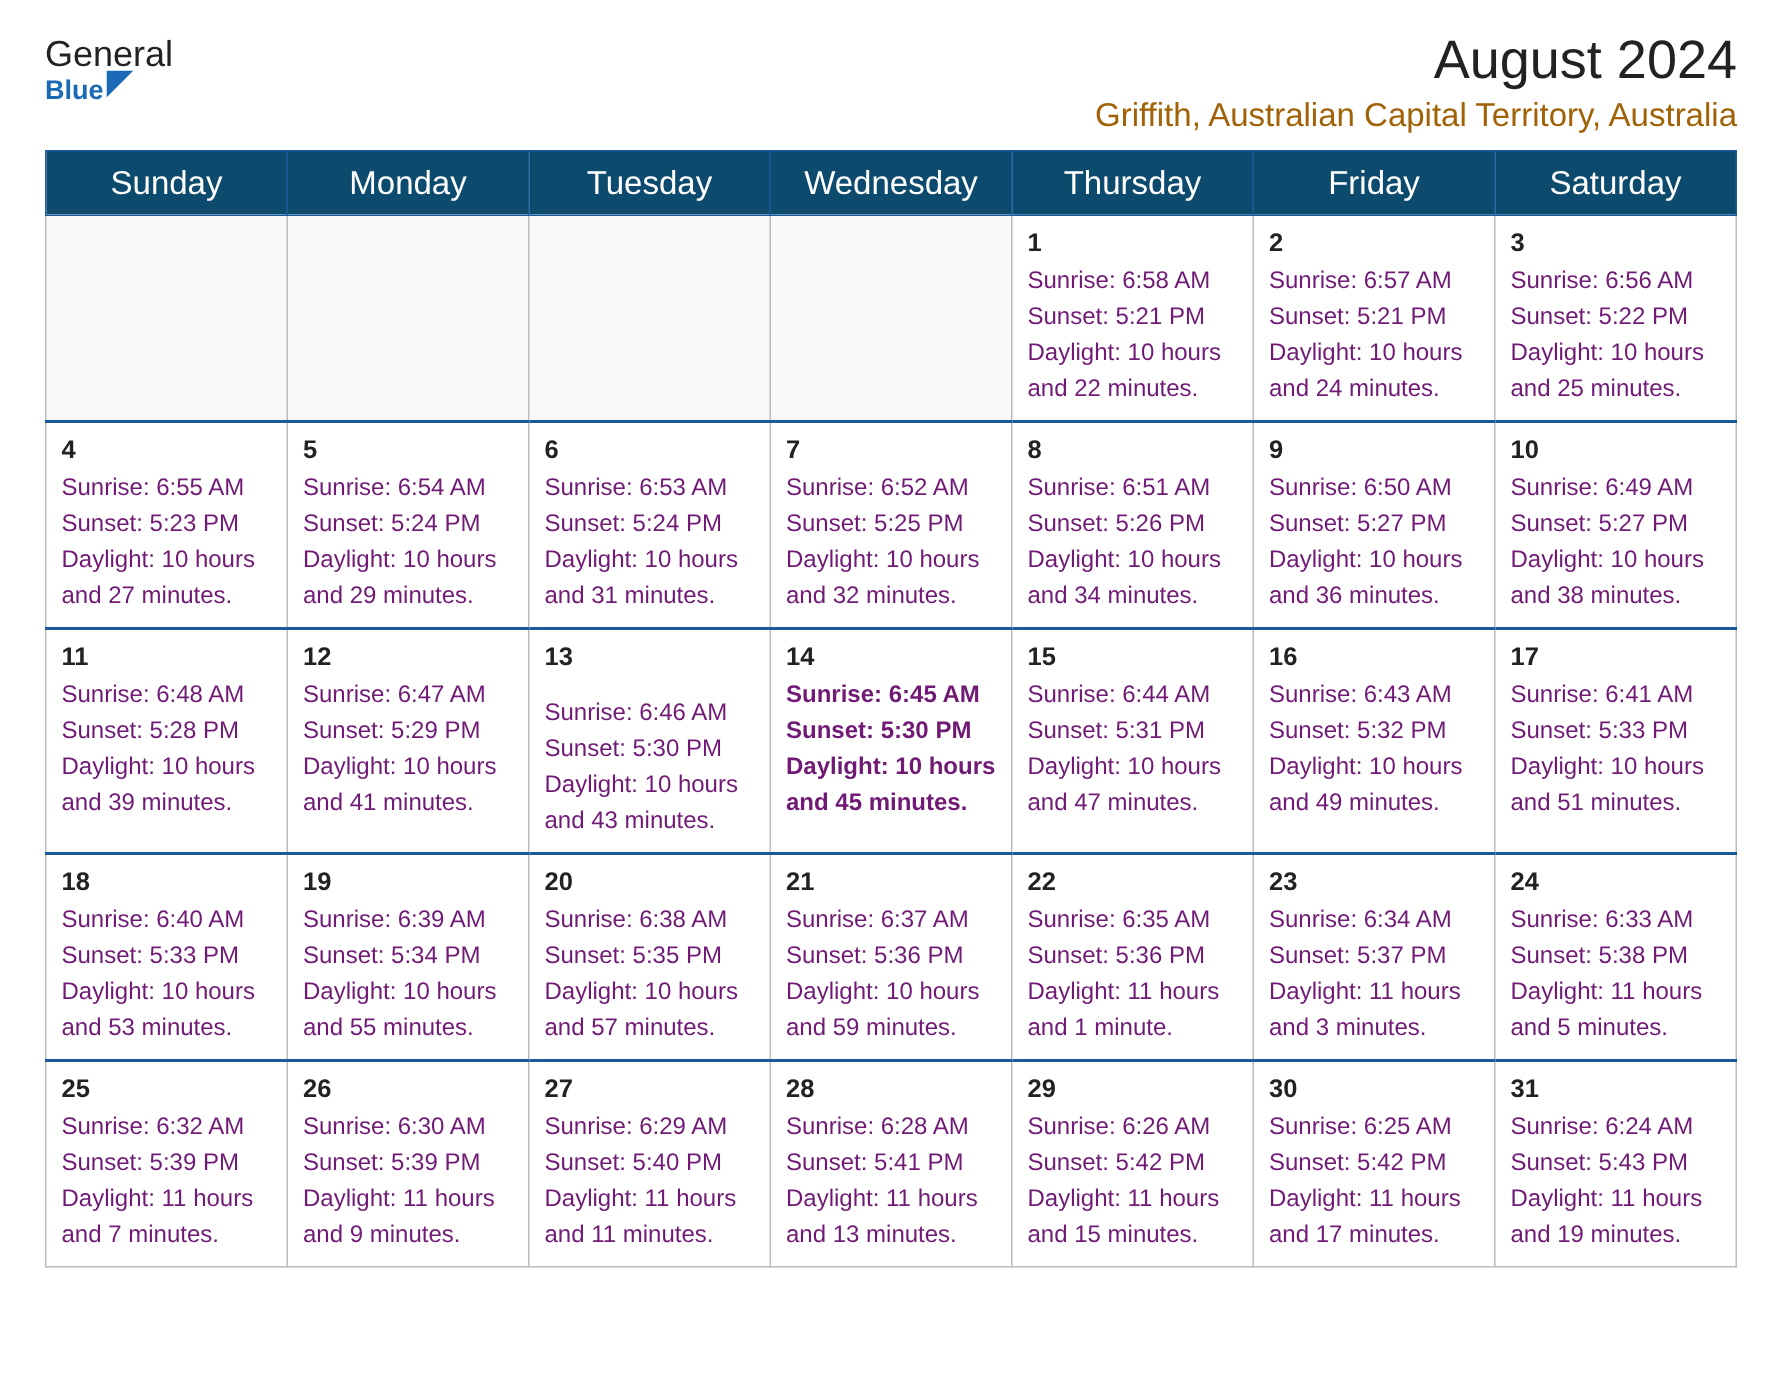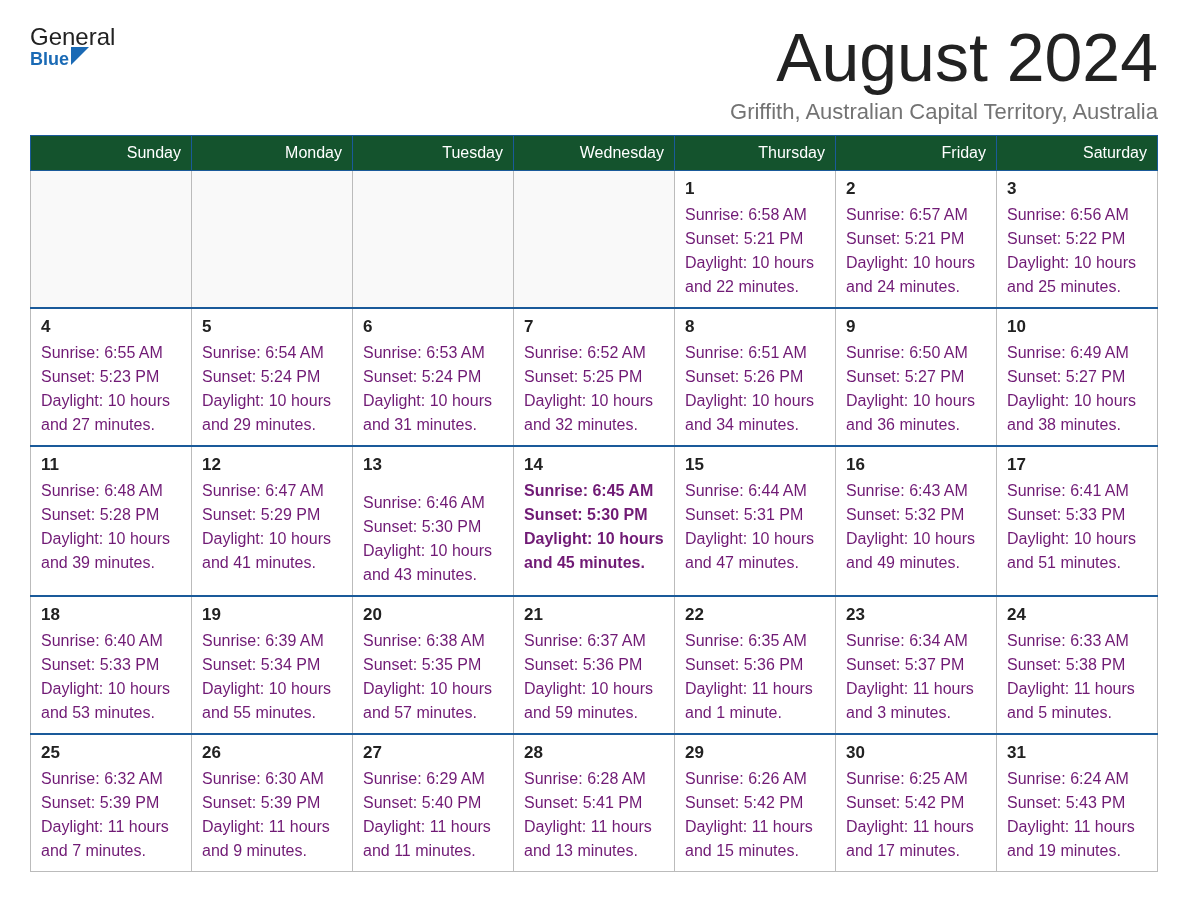--- a/index.html
+++ b/index.html
@@ -34,42 +34,42 @@
       font-weight: bold;
       color: #1a6ab5;
       line-height: 1;
       display: flex;
       align-items: center;
     }
     .title-block {
       text-align: right;
     }
     .month-title {
-      font-size: 68px;
+      font-size: 36px;
       font-weight: 300;
       color: #222;
       line-height: 1.1;
     }
     .location-title {
       font-size: 22px;
-      color: #737373;
+      color: #a16207;
       margin-top: 4px;
     }
     .calendar {
       width: 100%;
       border-collapse: collapse;
       margin-top: 8px;
     }
     .calendar th {
-      background: #14532d;
+      background: #0c4a6e;
       color: #fff;
-      font-size: 16px;
+      font-size: 22px;
       font-weight: normal;
       padding: 8px 10px;
-      text-align: right;
+      text-align: center;
       border: 1px solid #1a5a9a;
     }
     .calendar td {
       vertical-align: top;
       width: 14.28%;
       padding: 8px 10px;
       border: 1px solid #bbb;
       font-size: 13px;
       color: #222;
       min-height: 100px;

